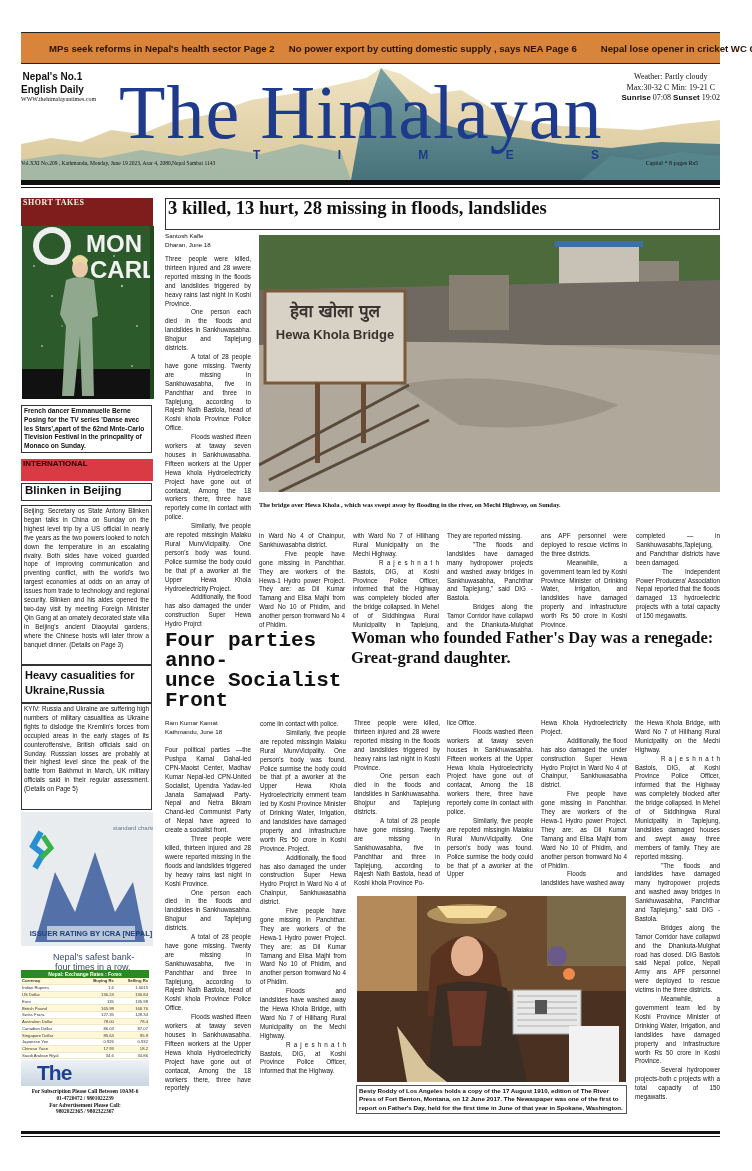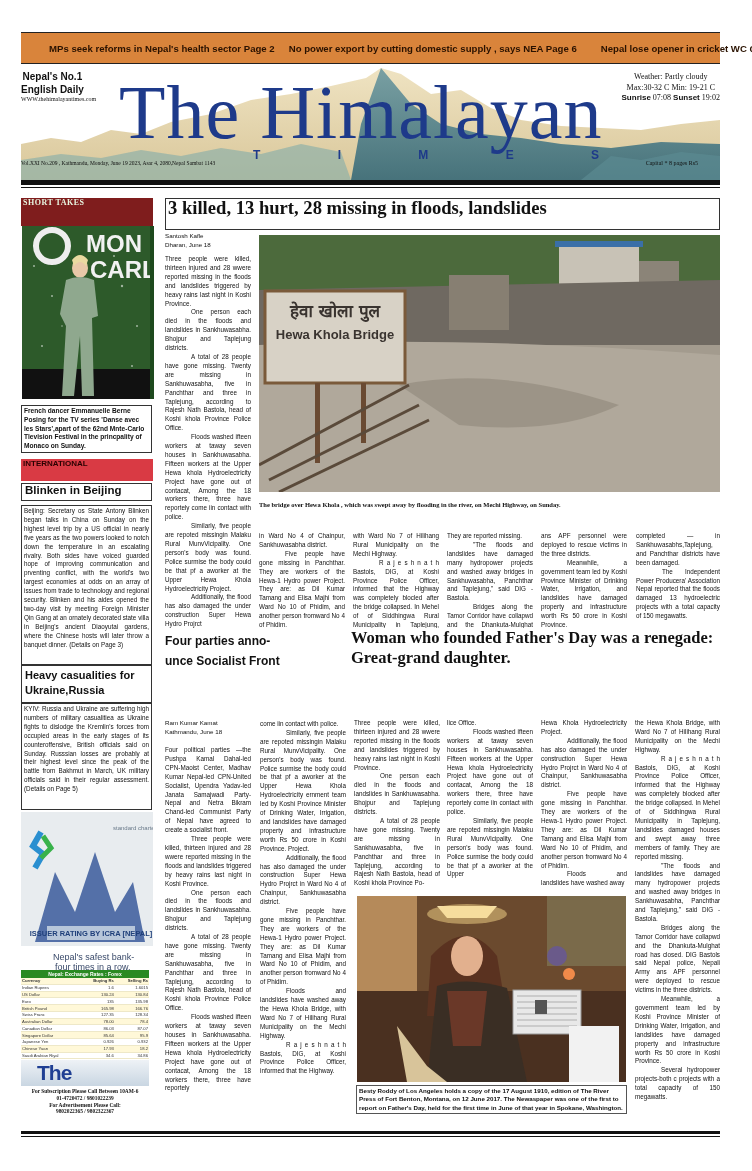--- a/index.html
+++ b/index.html
@@ -48,21 +48,21 @@
 
   
   .main-head { position: absolute; left: 165px; top: 198px; width: 555px; height: 32px; border: 1px solid #333; font-family: Liberation Serif, serif; font-weight: bold; font-size: 18.6px; padding-left: 2px; line-height: 17px; }
   .byline { position: absolute; font-size: 6.2px; line-height: 8.6px; }
   .col { position: absolute; font-size: 6.3px; line-height: 8.9px; text-align: justify; font-weight: 500; overflow: hidden; }
   .col p { text-indent: 26px; }
   .col p.first { text-indent: 0; }
   .photo-flood { position: absolute; left: 259px; top: 235px; width: 461px; height: 257px; overflow: hidden; }
   .flood-caption { position: absolute; left: 259px; top: 501px; font-size: 6.5px; font-weight: bold; font-family: "Liberation Serif", serif; white-space: nowrap; }
 
-  .head2 { position: absolute; left: 165px; top: 631px; width: 180px; font-size: 12px; font-weight: bold; line-height: 20px; }
+  .head2 { position: absolute; left: 165px; top: 631px; width: 180px; font-size: 21px; font-weight: bold; line-height: 20px; font-family: Liberation Mono, monospace; }
   .head3 { position: absolute; left: 351px; top: 628px; width: 370px; font-family: "Liberation Serif", serif; font-size: 16.5px; font-weight: bold; line-height: 20px; }
 
   .photo-woman { position: absolute; left: 357px; top: 896px; width: 269px; height: 186px; overflow: hidden; }
   .woman-caption { position: absolute; left: 356px; top: 1085px; width: 271px; border: 1px solid #555; font-size: 6.2px; font-weight: bold; line-height: 8.3px; padding: 1px 2px; }
 
   .bottom-rule-1 { position: absolute; left: 21px; top: 1131px; width: 699px; height: 3px; background: #111; }
   .bottom-rule-2 { position: absolute; left: 21px; top: 1136px; width: 699px; height: 1px; background: #111; }
 </style>
 </head>
 <body>

